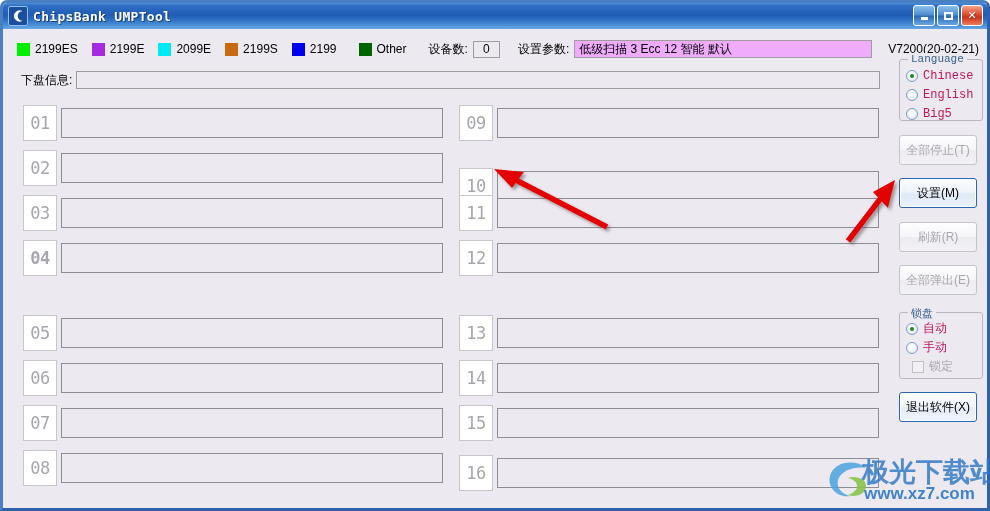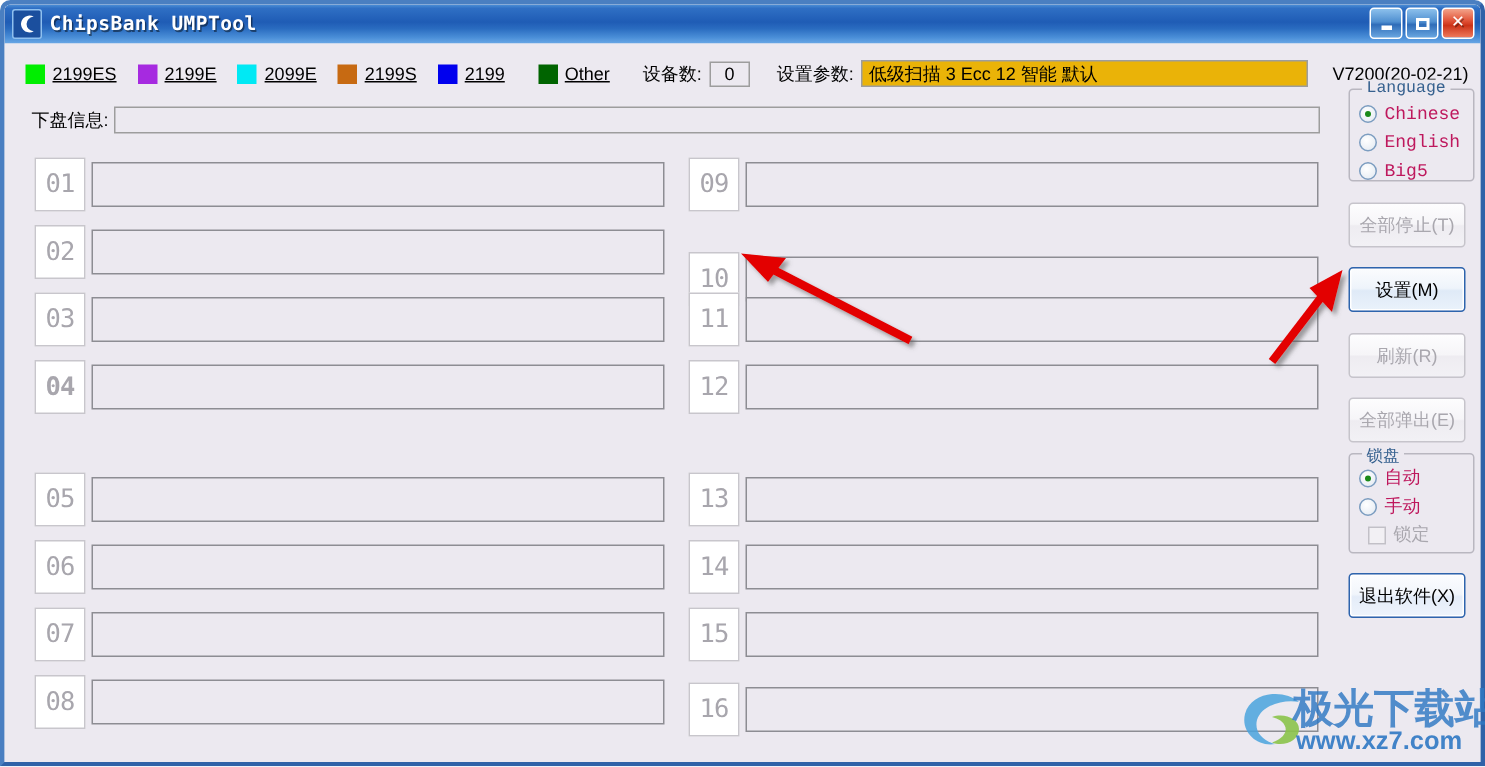--- a/index.html
+++ b/index.html
@@ -129,38 +129,37 @@
     white-space: nowrap;
   }
   .legend-swatch {
     width: 13px; height: 13px;
     margin-right: 5px;
     flex: none;
   }
   .legend-label {
     color: #000;
     font-size: 12px;
-    text-decoration: underline;
   }
 
   .dev-count-label { margin-left: 22px; color:#000; font-size:12px; }
   .dev-count-box {
     width: 27px; height: 17px;
     margin-left: 5px;
     background: #ece9f0;
     border: 1px solid #9d9d9d;
     box-sizing: border-box;
     display: flex; align-items: center; justify-content: center;
     color:#000; font-size: 12px;
   }
   .param-label { margin-left: 18px; color:#000; font-size:12px; }
   .param-box {
     margin-left: 5px;
     width: 298px; height: 18px;
-    background: #eab308;
+    background: #f0abfc;
     border: 1px solid #9d9d9d;
     box-sizing: border-box;
     display: flex; align-items: center;
     padding-left: 4px;
     color: #000; font-size: 12px;
     overflow: hidden; white-space: nowrap;
   }
   .version-label {
     position: absolute;
     right: 8px;
@@ -489,21 +488,21 @@
             <span class="radio"></span>
             <span class="radio-label">Big5</span>
           </div>
         </div>
 
         <div class="sbtn" style="margin-top:14px;">全部停止(T)</div>
         <div class="sbtn enabled" style="margin-top:13px;">设置(M)</div>
         <div class="sbtn" style="margin-top:14px;">刷新(R)</div>
         <div class="sbtn" style="margin-top:13px;">全部弹出(E)</div>
 
-        <div class="groupbox" style="height:67px; margin-top:7px;">
+        <div class="groupbox" style="height:67px; margin-top:17px;">
           <div class="gb-title">锁盘</div>
           <div class="radio-row" style="margin-top:6px;">
             <span class="radio on"></span>
             <span class="radio-label">自动</span>
           </div>
           <div class="radio-row">
             <span class="radio"></span>
             <span class="radio-label">手动</span>
           </div>
           <div class="chk-row dis">

